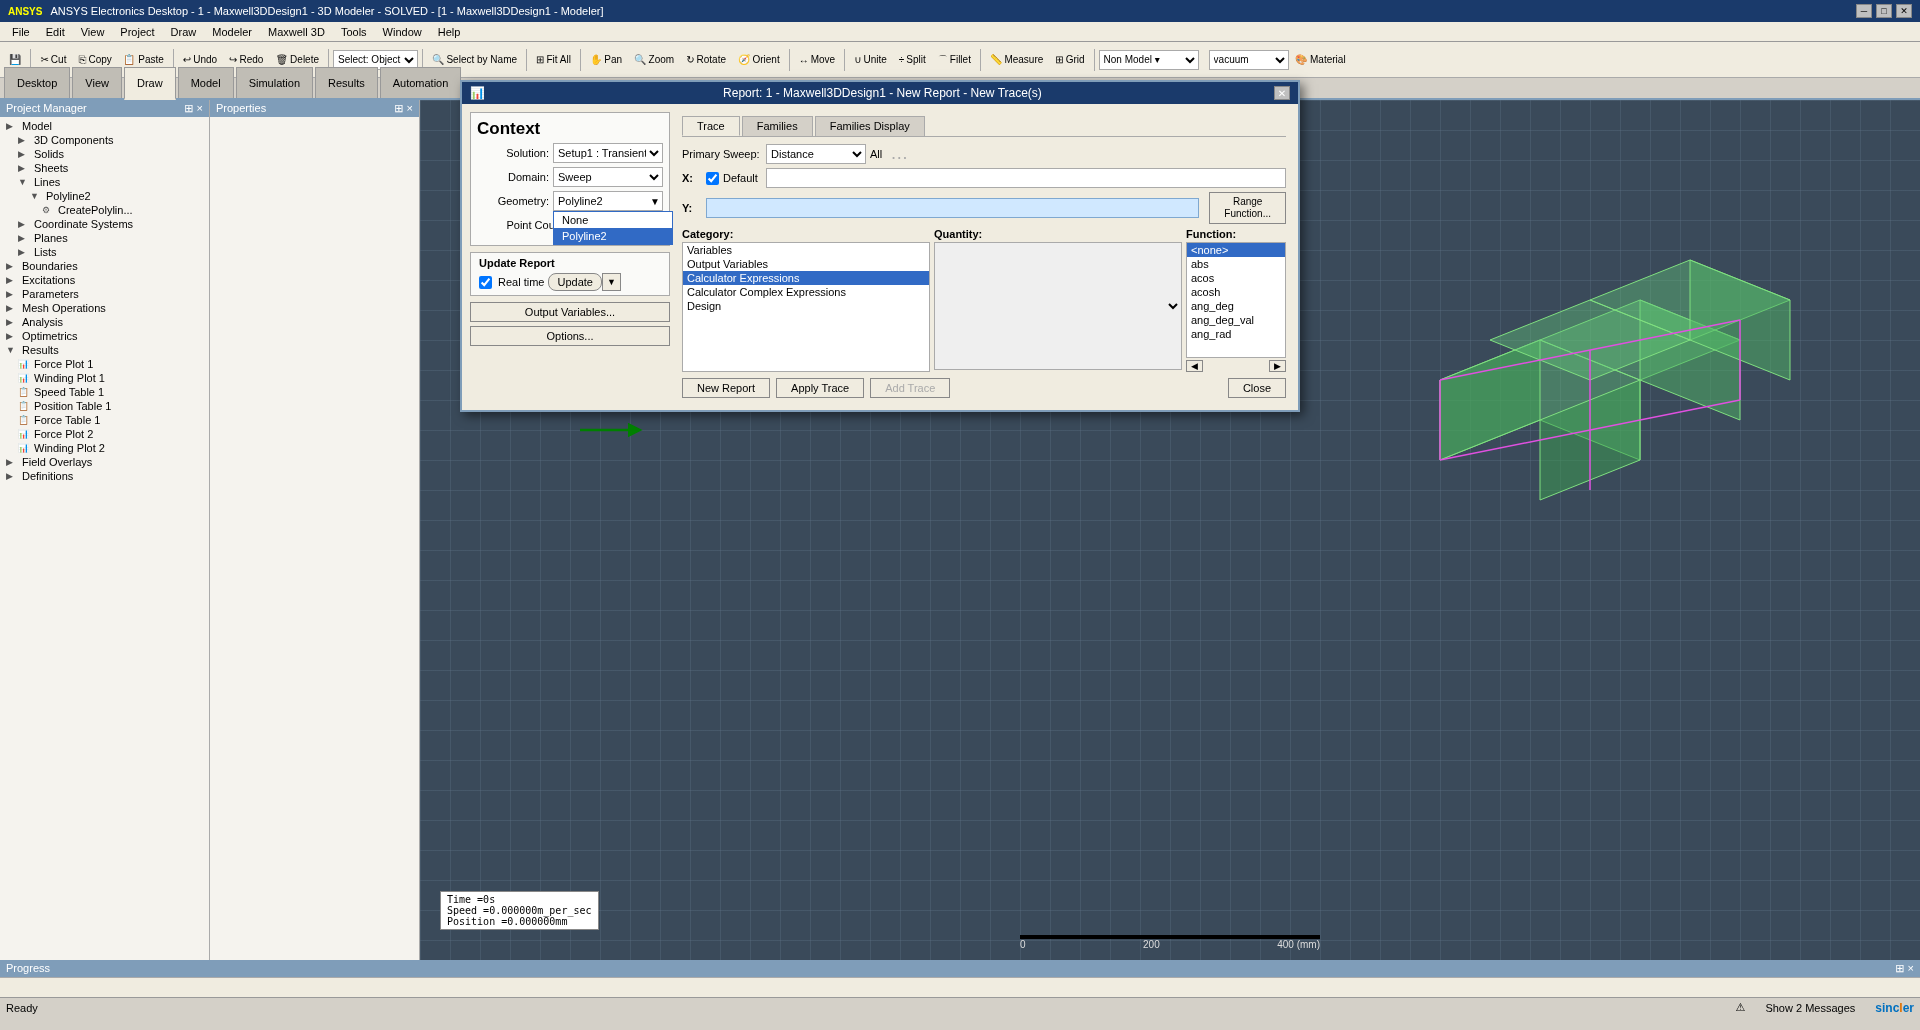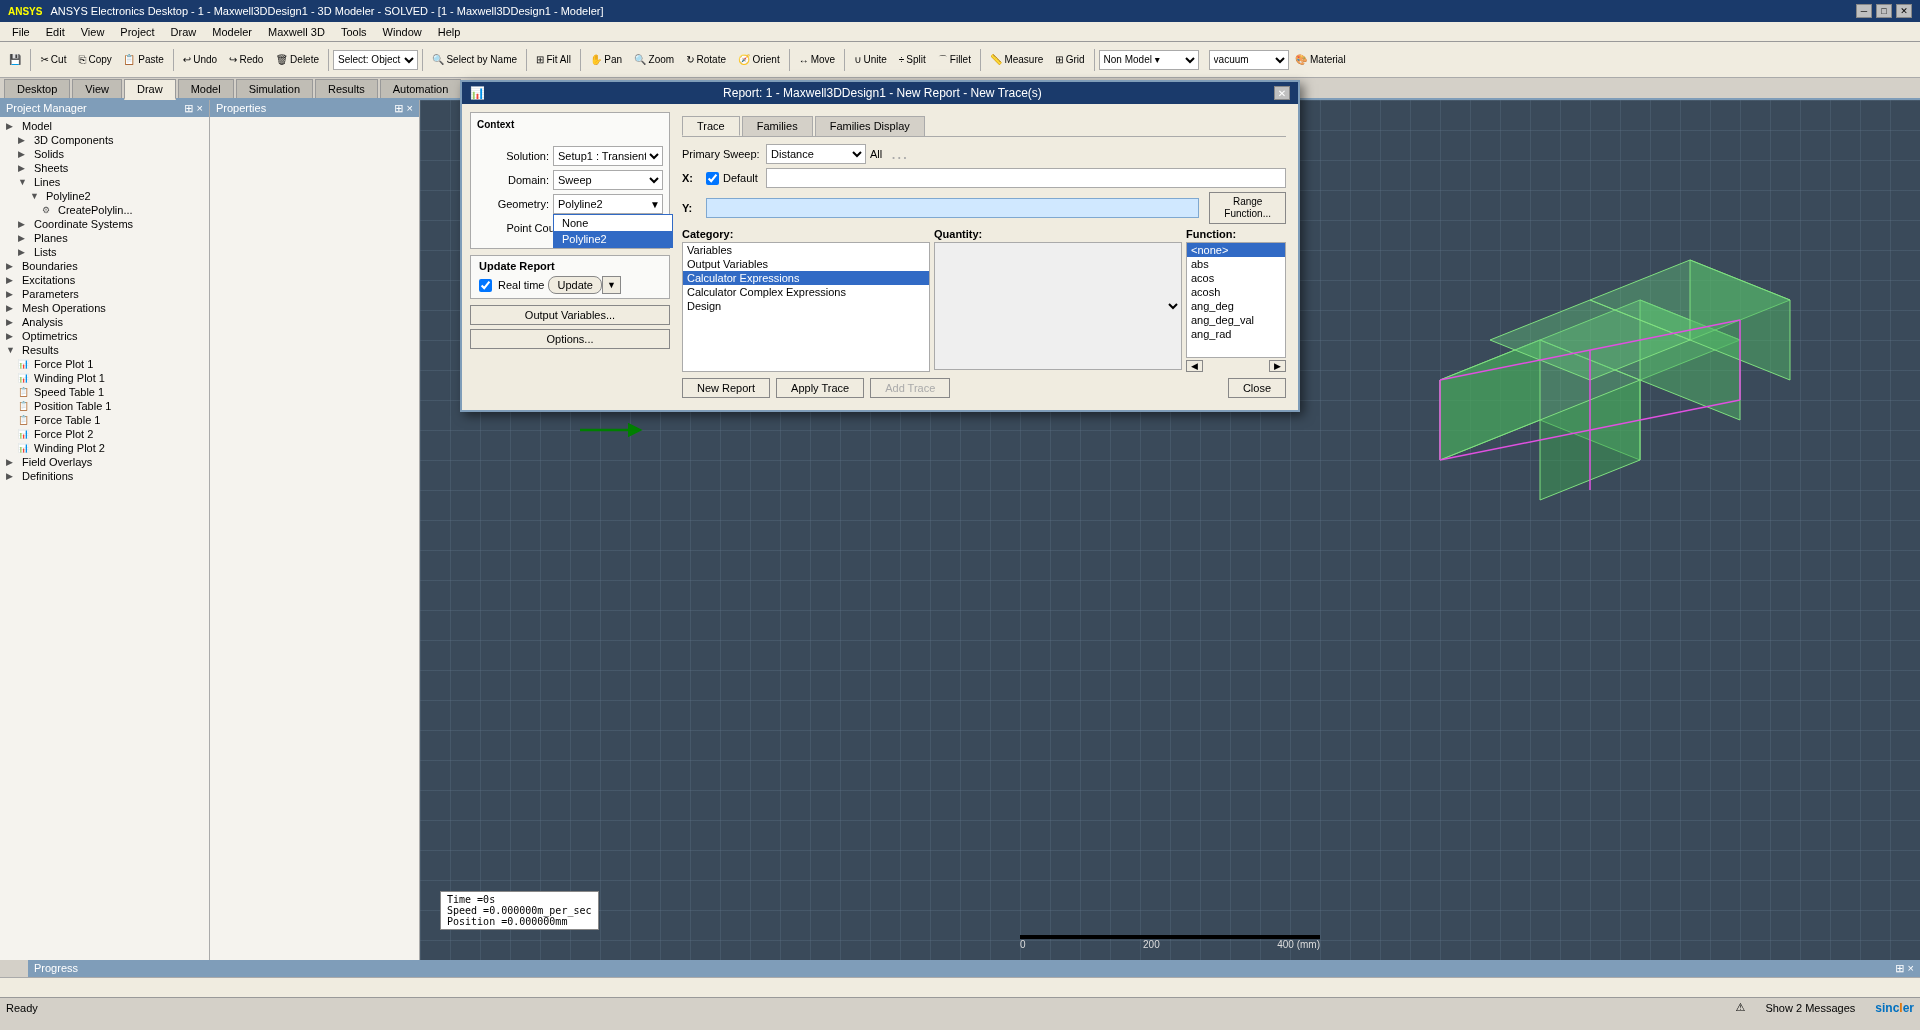--- a/index.html
+++ b/index.html
@@ -17,21 +17,21 @@
     #menubar span { padding: 2px 8px; font-size: 11px; cursor: pointer; }
 
     
     #toolbar { background: #f0ece0; height: 36px; display: flex; align-items: center; padding: 2px 4px; border-bottom: 1px solid #aaa; gap: 2px; flex-wrap: wrap; }
     .tb-btn { background: #f0ece0; border: 1px solid transparent; padding: 2px 4px; cursor: pointer; font-size: 10px; display: flex; align-items: center; gap: 2px; height: 26px; }
     .tb-separator { width: 1px; background: #aaa; height: 22px; margin: 0 2px; }
     .tb-select { height: 20px; font-size: 10px; border: 1px solid #aaa; background: white; }
 
     
     #tabbar { background: #d4d0c8; height: 22px; display: flex; align-items: flex-end; padding: 0 4px; border-bottom: 2px solid #7f9db9; }
-    .tab { padding: 3px 12px; font-size: 11px; cursor: pointer; background: #c0bdb5; border: 1px solid #999; border-bottom: none; margin-right: 2px; }
+    .tab { padding: 9px 12px; font-size: 11px; cursor: pointer; background: #c0bdb5; border: 1px solid #999; border-bottom: none; margin-right: 2px; }
     .tab.active { background: #f0ece0; border-bottom: 2px solid #f0ece0; margin-bottom: -2px; }
 
     
     #main { display: flex; height: calc(1030px - 22px - 20px - 36px - 28px - 22px - 22px - 20px); }
 
     
     #sidebar { width: 210px; background: #f5f3ee; border-right: 1px solid #aaa; overflow: hidden; display: flex; flex-direction: column; }
     #sidebar-header { background: #7f9db9; color: white; padding: 2px 6px; font-size: 11px; display: flex; justify-content: space-between; }
     #sidebar-tree { flex: 1; overflow-y: auto; padding: 2px; }
     .tree-item { padding: 1px 2px; cursor: pointer; display: flex; align-items: center; gap: 2px; font-size: 11px; white-space: nowrap; }
@@ -54,35 +54,35 @@
     
     #status-overlay { position: absolute; bottom: 30px; left: 20px; background: white; border: 1px solid #888; padding: 2px 6px; font-size: 10px; font-family: monospace; }
 
     
     #scalebar { position: absolute; bottom: 10px; left: 50%; transform: translateX(-50%); display: flex; flex-direction: column; align-items: center; }
     #scalebar-line { width: 300px; height: 4px; background: #000; }
     #scalebar-labels { display: flex; justify-content: space-between; width: 300px; font-size: 10px; color: #ddd; }
 
     
     #progressbar { height: 20px; background: #f0ece0; border-top: 1px solid #aaa; display: flex; align-items: center; padding: 0 6px; font-size: 11px; }
-    #progressbar-header { background: #7f9db9; color: white; padding: 2px 6px; font-size: 11px; display: flex; justify-content: space-between; margin-left: 28px; }
+    #progressbar-header { background: #7f9db9; color: white; padding: 2px 6px; font-size: 11px; display: flex; justify-content: space-between; }
 
     
     #statusbar { height: 20px; background: #d4d0c8; border-top: 1px solid #999; display: flex; align-items: center; padding: 0 6px; font-size: 11px; gap: 20px; }
 
     
     #dialog-overlay { position: fixed; inset: 0; z-index: 100; }
     #dialog { position: absolute; top: 80px; left: 460px; width: 840px; background: #f0ece0; border: 2px solid #7f9db9; box-shadow: 4px 4px 10px rgba(0,0,0,0.5); }
     #dialog-titlebar { background: #1a3a6b; color: white; padding: 4px 8px; display: flex; justify-content: space-between; align-items: center; font-size: 12px; }
     #dialog-close { background: #c0c0c0; border: 1px solid #888; width: 16px; height: 14px; display: flex; align-items: center; justify-content: center; cursor: pointer; font-size: 10px; }
     #dialog-body { padding: 8px; }
 
     
     .section-box { border: 1px solid #aaa; padding: 6px; margin-bottom: 6px; background: #fafaf8; }
-    .section-label { font-weight: bold; font-size: 10px; margin-bottom: 16px; }
+    .section-label { font-weight: bold; font-size: 17px; margin-bottom: 4px; }
     .form-row { display: flex; align-items: center; margin-bottom: 4px; gap: 4px; }
     .form-label { width: 90px; font-size: 11px; text-align: right; }
     .form-select { height: 20px; font-size: 11px; border: 1px solid #aaa; background: white; min-width: 120px; }
     .form-input { height: 20px; font-size: 11px; border: 1px solid #aaa; background: white; flex: 1; padding: 0 4px; }
 
     
     .dialog-tabs { display: flex; border-bottom: 1px solid #aaa; margin-bottom: 6px; }
     .dialog-tab { padding: 3px 14px; font-size: 11px; cursor: pointer; background: #d4d0c8; border: 1px solid #aaa; border-bottom: none; margin-right: 2px; }
     .dialog-tab.active { background: #f0ece0; border-bottom: 1px solid #f0ece0; }
 

